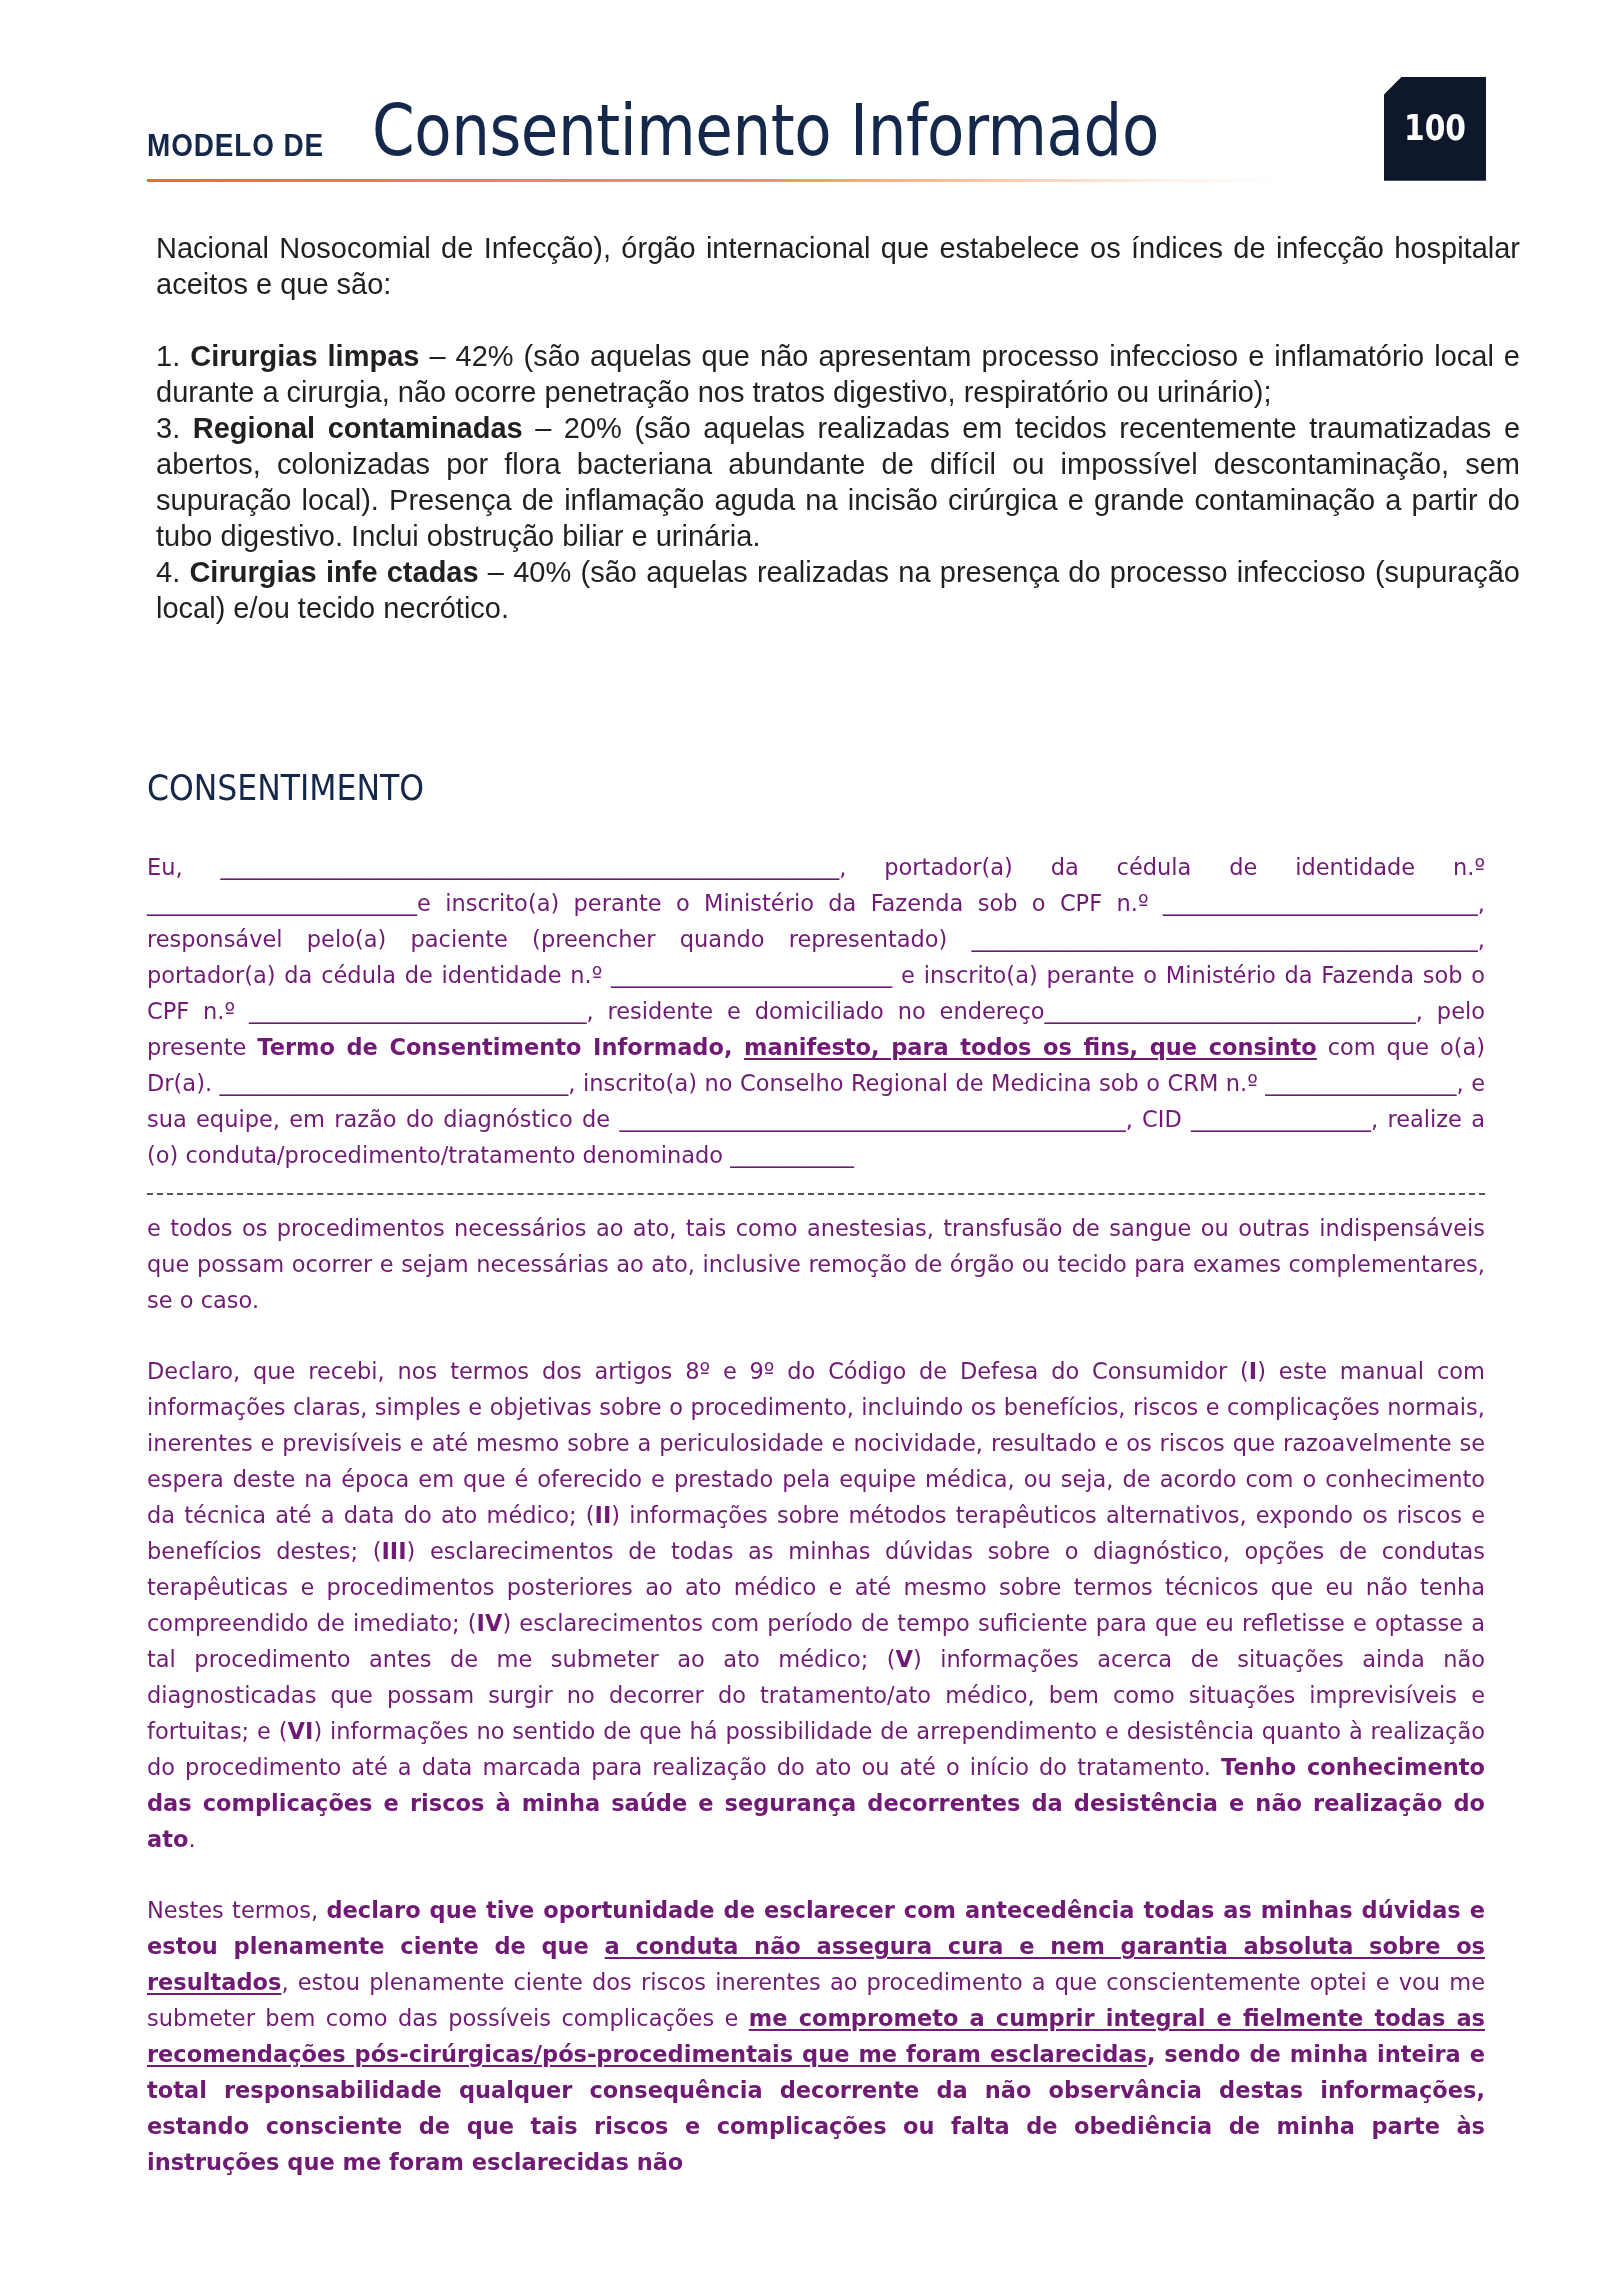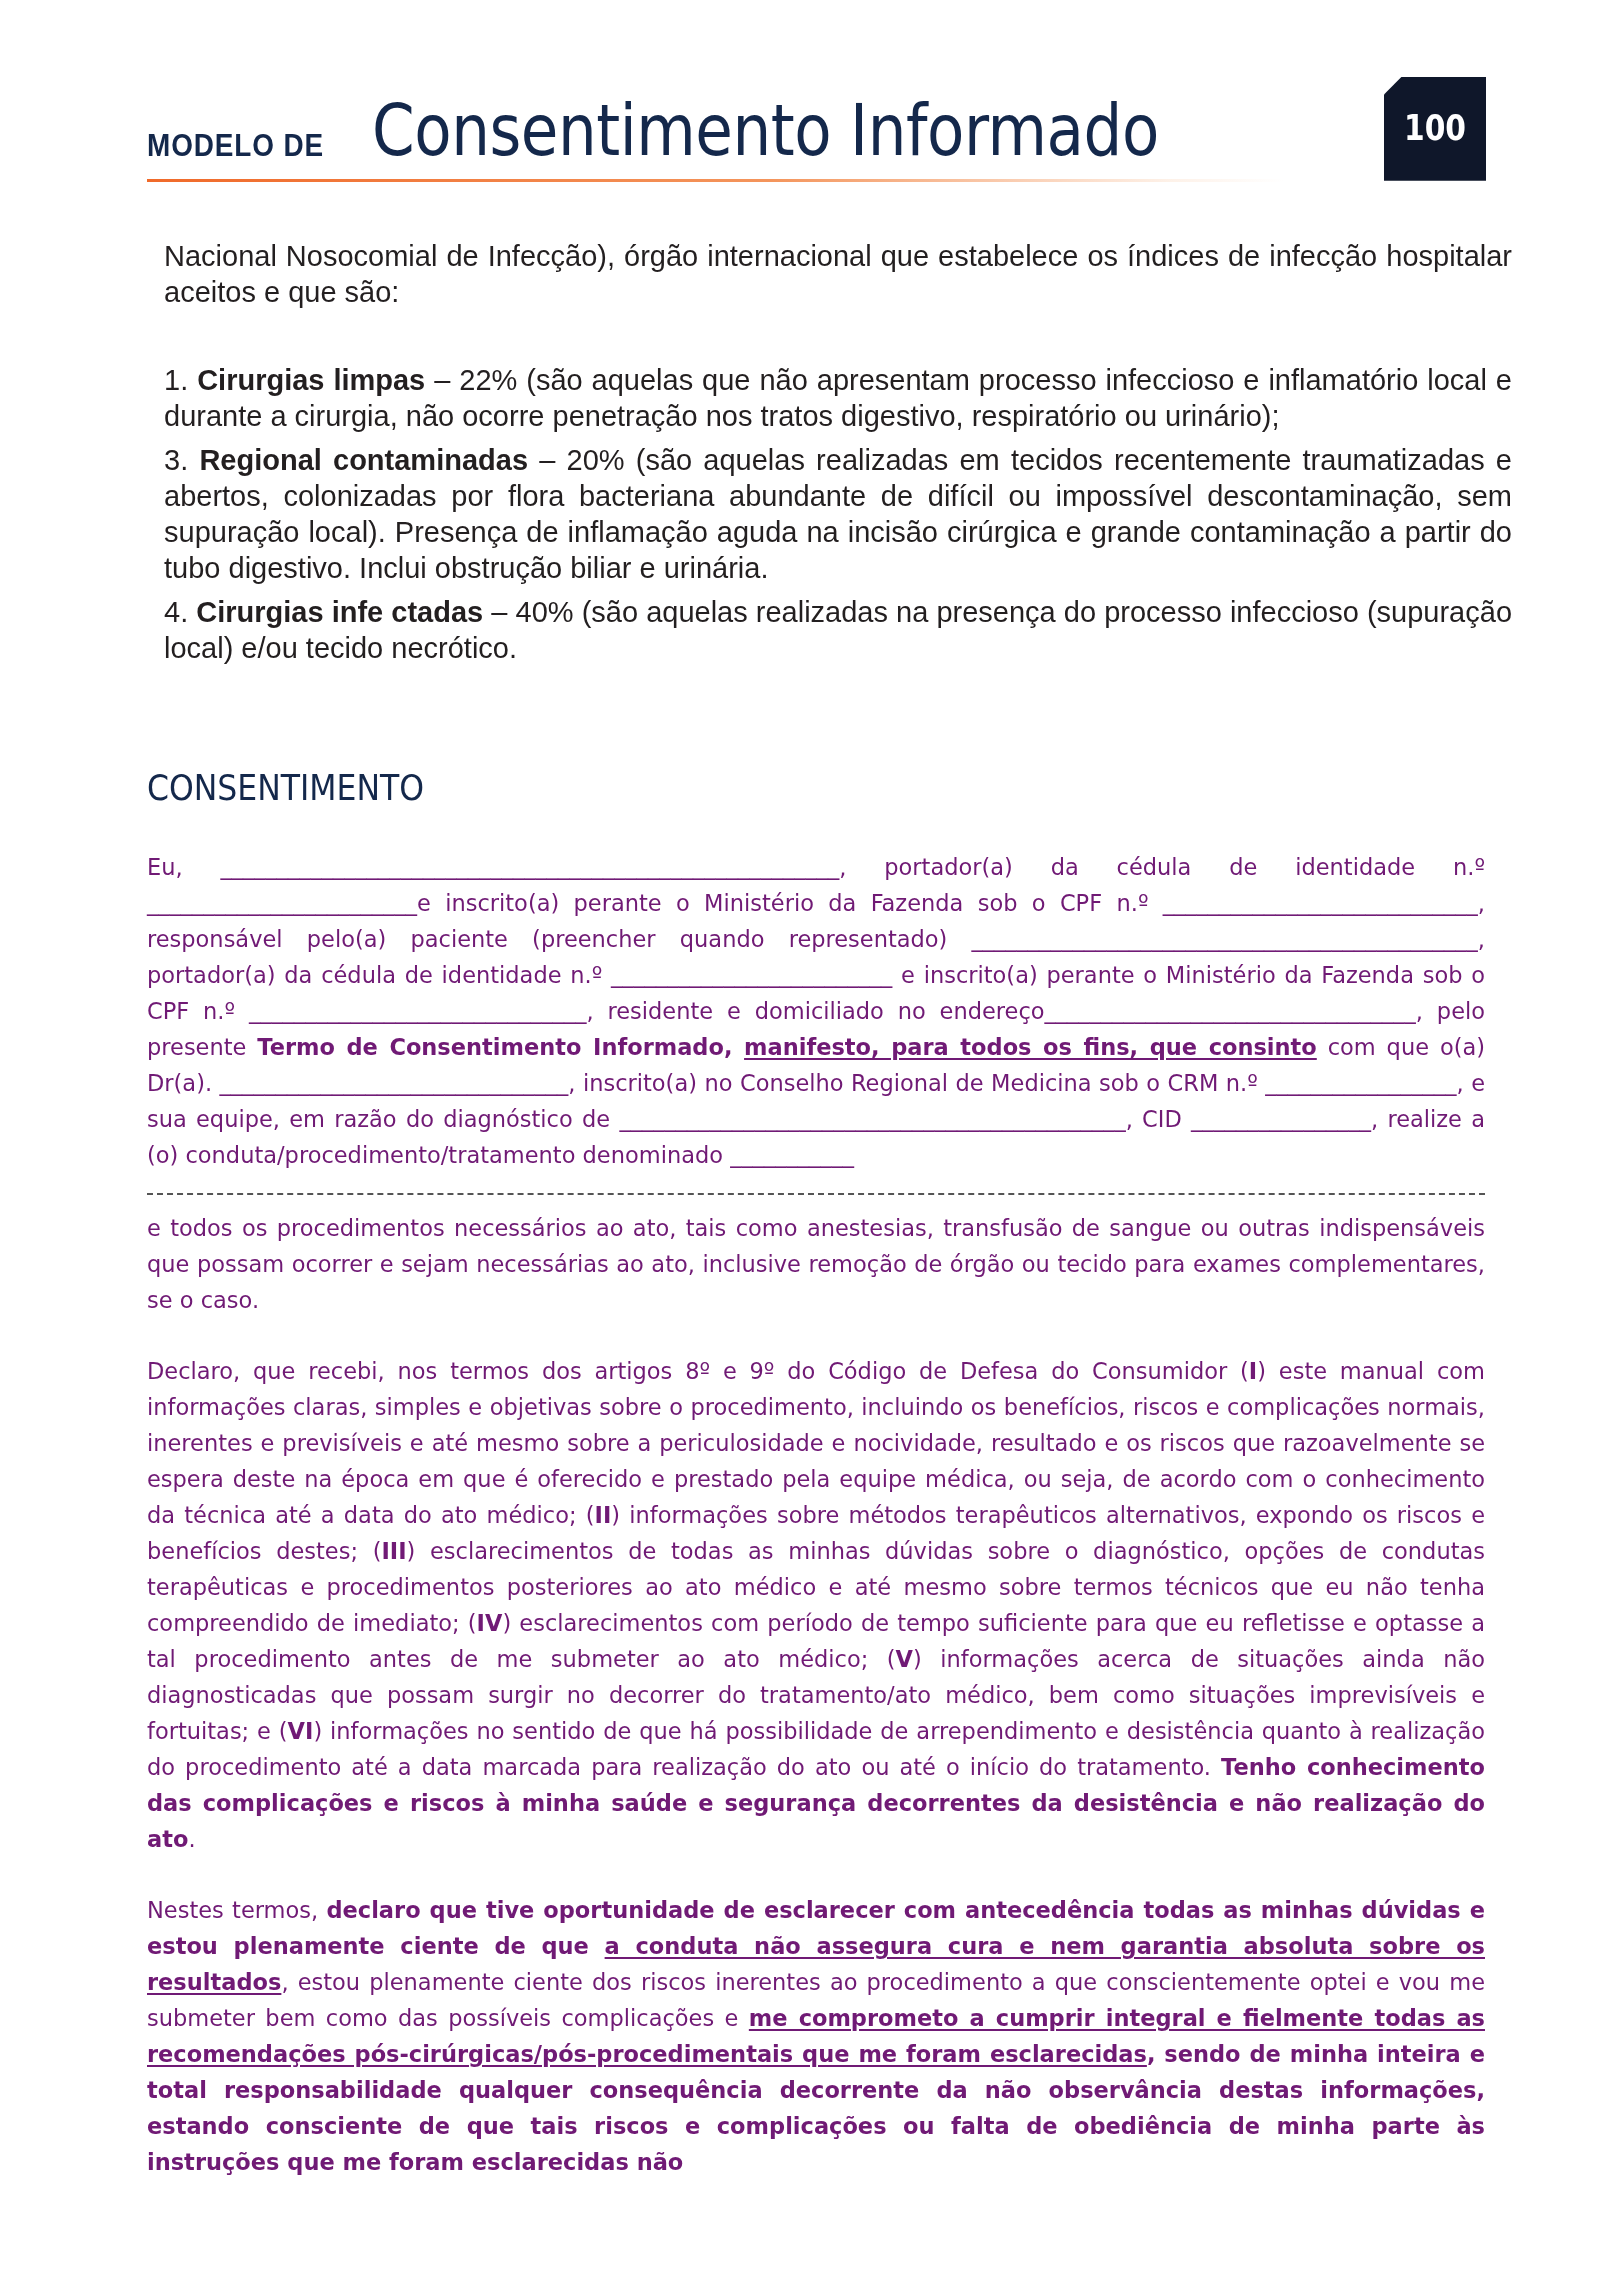--- a/index.html
+++ b/index.html
@@ -5,21 +5,21 @@
     html, body { margin: 0; padding: 0; background: #ffffff; }
     body { width: 1621px; height: 2293px; position: relative; overflow: hidden; color: #231f20; }
     .header { position: absolute; left: 147px; top: 69px; width: 1343px; height: 118px; }
     .h-small { position: absolute; left: 0; top: 59px; font-family: "Liberation Sans", sans-serif; font-weight: bold; font-size: 31px; letter-spacing: 1px; color: #14284b; transform: scaleX(0.9); transform-origin: left; }
     .h-big { position: absolute; left: 225px; top: 19.6px; font-family: "DejaVu Sans", sans-serif; font-size: 71px; color: #14284b; font-weight: normal; transform: scaleX(0.86); transform-origin: left; letter-spacing: -0.5px; }
     .h-rule { position: absolute; left: 0; top: 110px; width: 1137px; height: 2.9px; background: linear-gradient(to right, #f06a2a 0%, #f4955c 55%, rgba(250,210,180,0.3) 90%, rgba(255,255,255,0) 100%); }
     .badge { position: absolute; left: 1237px; top: 7.8px; width: 102px; height: 104px; background: #0f172a; clip-path: polygon(17.6px 0, 100% 0, 100% 100%, 0 100%, 0 17.6px); }
     .badge span { position: absolute; left: 0; right: 0; top: 31px; text-align: center; color: #ffffff; font-family: "DejaVu Sans", sans-serif; font-weight: bold; font-size: 35px; transform: scaleX(0.85); }
 
     .intro { position: absolute; left: 156px; top: 230px; width: 1364px; font-family: "Liberation Sans", sans-serif; font-size: 29px; line-height: 36px; text-align: justify; color: #231f20; }
-    .intro p { margin: 8px; }
+    .intro p { margin: 0; }
     .intro .gap { height: 36px; }
     .intro b { font-weight: bold; }
 
     .section-title { position: absolute; left: 147px; top: 768px; font-family: "DejaVu Sans", sans-serif; font-size: 35px; color: #14284b; transform: scaleX(0.9); transform-origin: left; }
 
     .body { position: absolute; left: 147px; top: 849px; width: 1338px; font-family: "DejaVu Sans", sans-serif; font-size: 22.5px; line-height: 36px; text-align: justify; color: #701a75; }
     .body p { margin: 0; }
     .body .para-gap { height: 35px; }
     .body b { font-weight: bold; }
     .body u { text-decoration: underline; text-decoration-thickness: 2px; text-underline-offset: 2.9px; }
@@ -34,21 +34,21 @@
   <div class="h-big">Consentimento Informado</div>
   <div class="h-rule"></div>
   <div class="badge">
     <span>100</span>
   </div>
 </div>
 
 <div class="intro">
   <p>Nacional Nosocomial de Infecção), órgão internacional que estabelece os índices de infecção hospitalar aceitos e que são:</p>
   <div class="gap"></div>
-  <p><span>1. </span><b>Cirurgias limpas</b><span> – 22% (são aquelas que não apresentam processo infeccioso e inflamatório local e durante a cirurgia, não ocorre penetração nos tratos digestivo, respiratório ou urinário);</span></p>
+  <p><span>1. </span><b>Cirurgias limpas</b><span> – 42% (são aquelas que não apresentam processo infeccioso e inflamatório local e durante a cirurgia, não ocorre penetração nos tratos digestivo, respiratório ou urinário);</span></p>
   <p><span>3. </span><b>Regional contaminadas</b><span> – 20% (são aquelas realizadas em tecidos recentemente traumatizadas e abertos, colonizadas por flora bacteriana abundante de difícil ou impossível descontaminação, sem supuração local). Presença de inflamação aguda na incisão cirúrgica e grande contaminação a partir do tubo digestivo. Inclui obstrução biliar e urinária.</span></p>
   <p><span>4. </span><b>Cirurgias infe ctadas</b><span> – 40% (são aquelas realizadas na presença do processo infeccioso (supuração local) e/ou tecido necrótico.</span></p>
 </div>
 
 <div class="section-title">CONSENTIMENTO</div>
 
 <div class="body">
   <p><span>Eu, </span><span class="blank">_______________________________________________________</span><span>, portador(a) da cédula de identidade n.º </span><span class="blank">________________________</span><span>e inscrito(a) perante o Ministério da Fazenda sob o CPF n.º </span><span class="blank">____________________________</span><span>, responsável pelo(a) paciente (preencher quando representado) </span><span class="blank">_____________________________________________</span><span>, portador(a) da cédula de identidade n.º </span><span class="blank">_________________________</span><span> e inscrito(a) perante o Ministério da Fazenda sob o CPF n.º </span><span class="blank">______________________________</span><span>, residente e domiciliado no endereço</span><span class="blank">_________________________________</span><span>, pelo presente </span><b>Termo de Consentimento Informado, </b><b><u>manifesto, para todos os fins, que consinto</u></b><span> com que o(a) Dr(a). </span><span class="blank">_______________________________</span><span>, inscrito(a) no Conselho Regional de Medicina sob o CRM n.º </span><span class="blank">_________________</span><span>, e sua equipe, em razão do diagnóstico de </span><span class="blank">_____________________________________________</span><span>, CID </span><span class="blank">________________</span><span>, realize a (o) conduta/procedimento/tratamento denominado </span><span class="blank">___________</span><span class="fullrule"></span><span>e todos os procedimentos necessários ao ato, tais como anestesias, transfusão de sangue ou outras indispensáveis  que possam ocorrer e sejam necessárias ao ato, inclusive remoção de órgão ou tecido para exames complementares, se o caso.</span></p>
 
   <div class="para-gap"></div>

